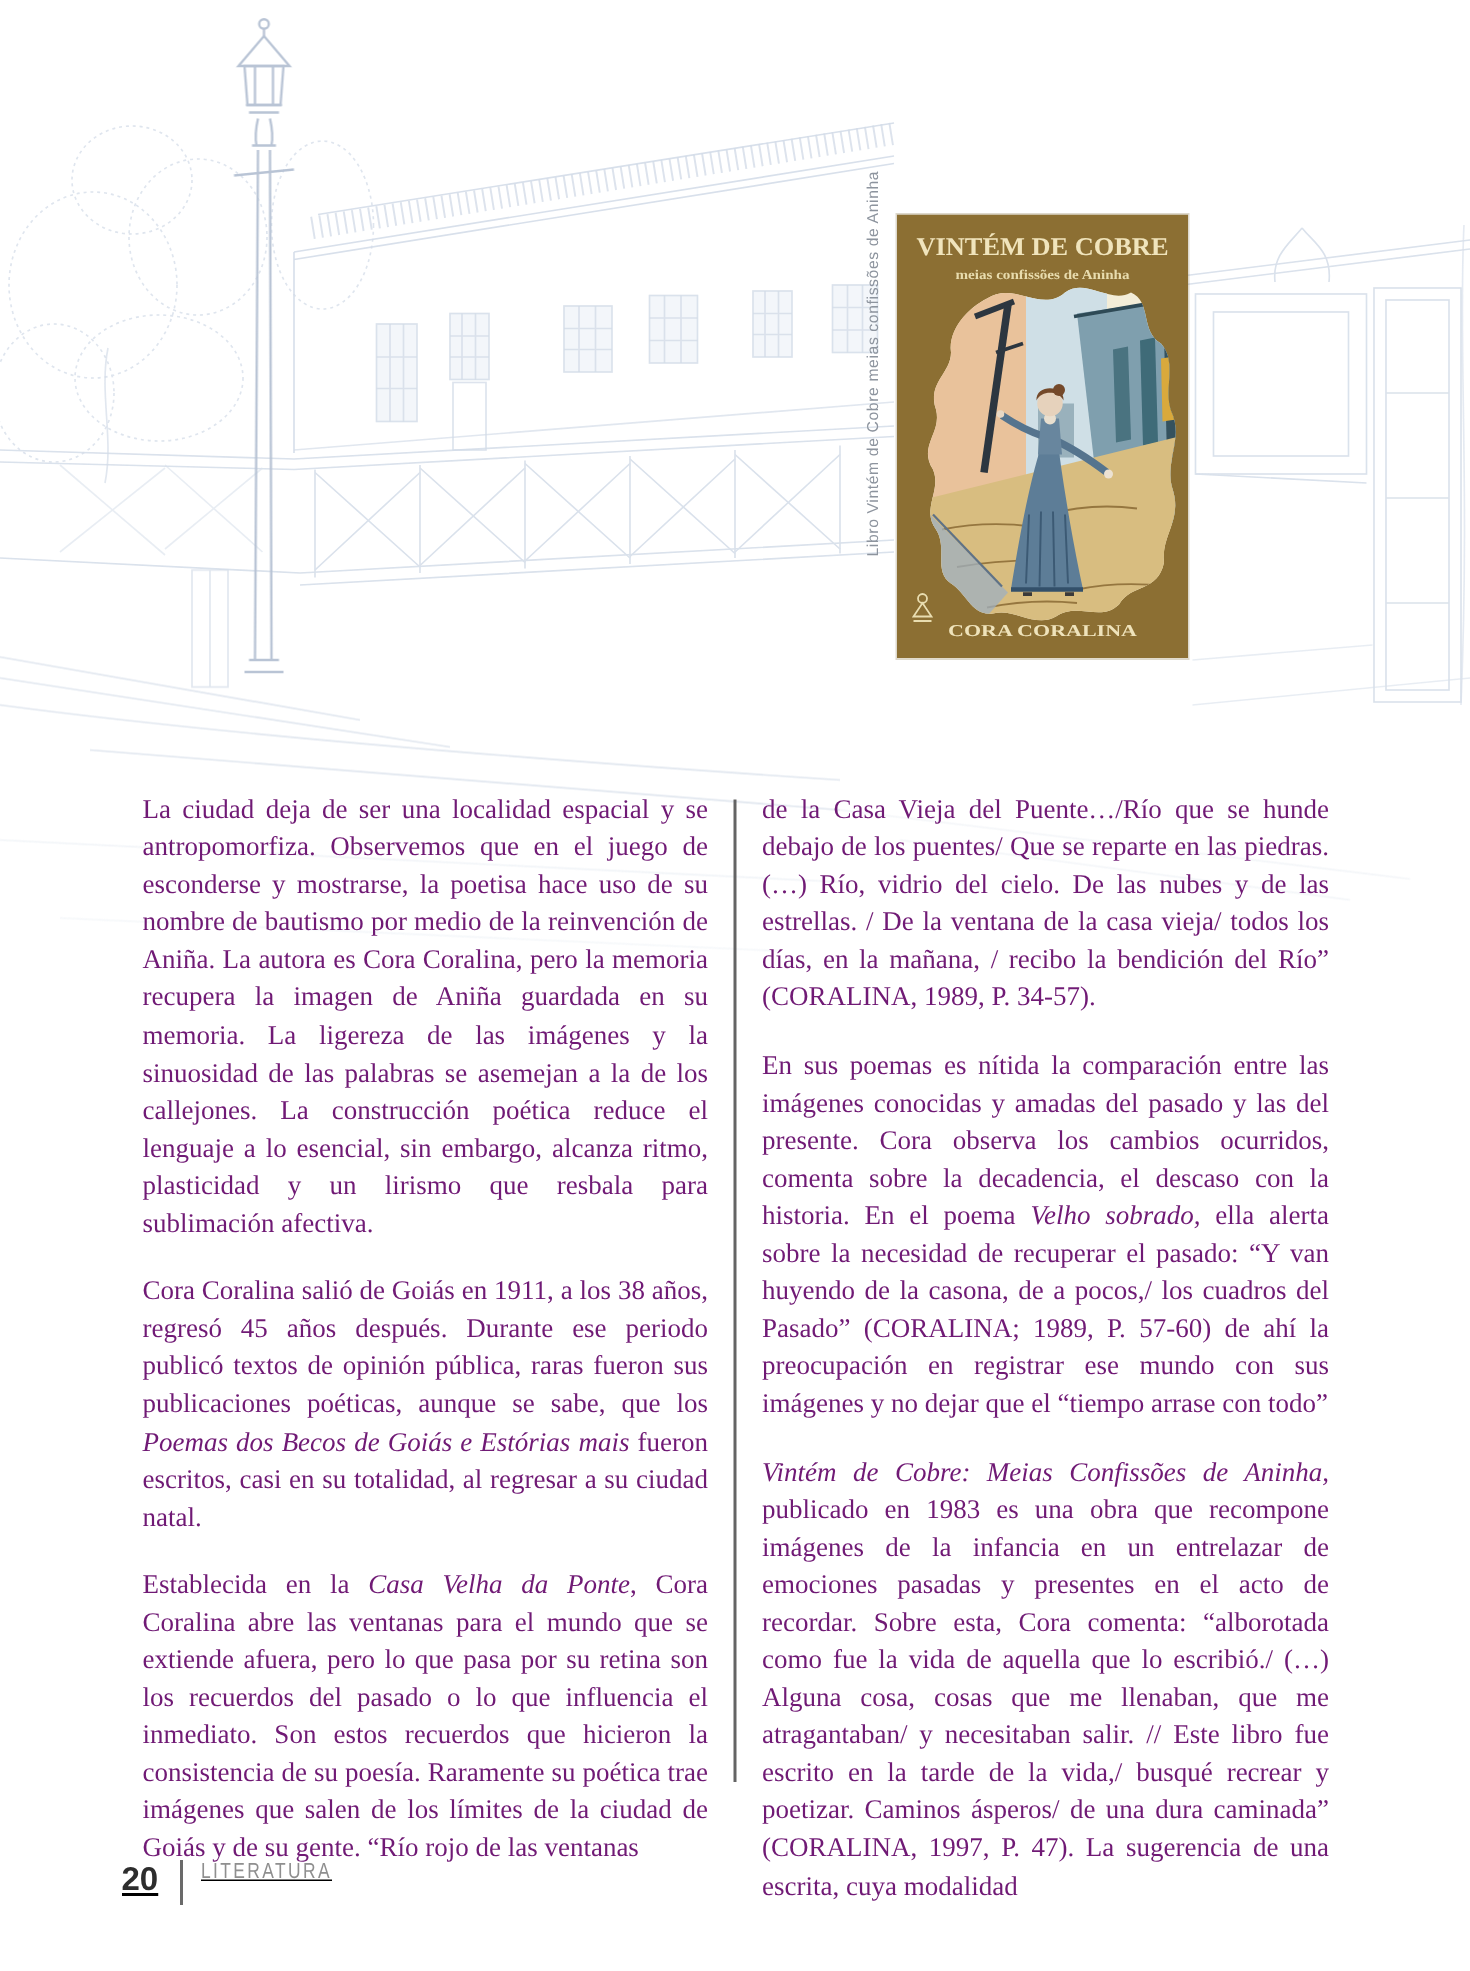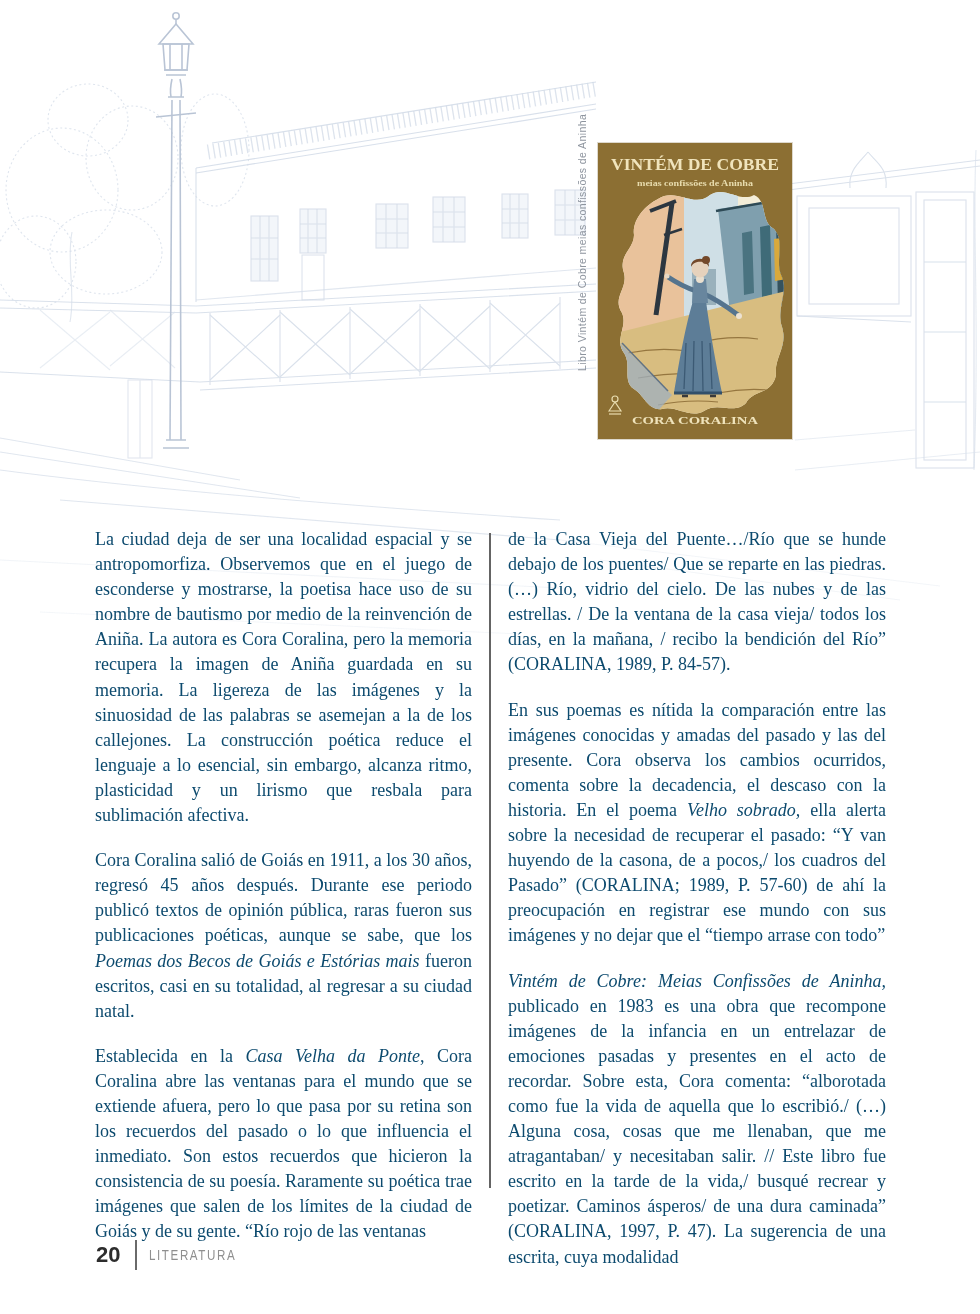--- a/index.html
+++ b/index.html
@@ -3,28 +3,28 @@
 <meta charset="utf-8">
 <style>
   html,body{margin:0;padding:0;background:#e9e9e9;}
   .page{position:relative;width:980px;height:1314px;background:#ffffff;overflow:hidden;
         font-family:"Liberation Serif",serif;}
   .watermark{position:absolute;left:0;top:0;z-index:0;}
   .cover{position:absolute;left:598px;top:143px;z-index:2;box-shadow:0 0 0 1px rgba(120,100,50,.25);}
   .caption-vert{position:absolute;left:576px;top:371px;transform:rotate(-90deg);
         transform-origin:left top;white-space:nowrap;z-index:2;
         font-family:"Liberation Sans",sans-serif;font-size:10.5px;letter-spacing:.4px;color:#8d949e;}
-  .col{position:absolute;top:527px;z-index:3;font-size:18px;line-height:25.1px;color:#0c4a6e;
+  .col{position:absolute;top:527px;z-index:3;font-size:18px;line-height:25.1px;color:#701a75;
         text-align:justify;}
   .col p{margin:0 0 20px 0;}
   .col i{}
   .col-left{left:95px;width:377px;}
   .col-right{left:508px;width:378px;}
   .col-divider{position:absolute;left:489px;top:533px;width:1.5px;height:655px;background:#646464;z-index:3;}
-  .footer{position:absolute;left:96px;top:1240px;z-index:3;display:flex;align-items:center;}
+  .footer{position:absolute;left:81px;top:1240px;z-index:3;display:flex;text-decoration:underline;}
   .page-num{font-family:"Liberation Sans",sans-serif;font-weight:bold;font-size:22px;color:#2d2d2d;}
   .footer-bar{display:inline-block;width:2px;height:30px;background:#6a6a6a;margin:0 12px 0 15px;}
   .section-label{font-family:"Liberation Sans",sans-serif;font-size:14.5px;color:#8f8f8f;
         letter-spacing:2px;transform:scaleX(.8);transform-origin:left center;display:inline-block;}
 </style>
 </head>
 <body>
 
 <div class="page">
 
@@ -168,28 +168,28 @@
     <g stroke="#e9ddb0" fill="none" stroke-width="1.2">
       <circle cx="17" cy="256" r="3"></circle>
       <path d="M11,268 L17,259 L23,268 Z"></path>
       <path d="M11,271 H23"></path>
     </g>
     <text x="97" y="281" text-anchor="middle" font-family="Liberation Serif,serif" font-weight="bold" font-size="11" fill="#efe3bb" textLength="126" lengthAdjust="spacingAndGlyphs">CORA CORALINA</text>
   </svg>
 
   <div class="col col-left">
     <p><span>La ciudad deja de ser una localidad espacial y se antropomorfiza. Observemos que en el juego de esconderse y mostrarse, la poetisa hace uso de su nombre de bautismo por medio de la reinvención de Aniña. La autora es Cora Coralina, pero la memoria recupera la imagen de Aniña guardada en su memoria. La ligereza de las imágenes y la sinuosidad de las palabras se asemejan a la de los callejones. La construcción poética reduce el lenguaje a lo esencial, sin embargo, alcanza ritmo, plasticidad y un lirismo que resbala para sublimación afectiva.</span></p>
-    <p><span>Cora Coralina salió de Goiás en 1911, a los 30 años, regresó 45 años después. Durante ese periodo publicó textos de opinión pública, raras fueron sus publicaciones poéticas, aunque se sabe, que los </span><i>Poemas dos Becos de Goiás e Estórias mais</i><span> fueron escritos, casi en su totalidad, al regresar a su ciudad natal.</span></p>
+    <p><span>Cora Coralina salió de Goiás en 1911, a los 38 años, regresó 45 años después. Durante ese periodo publicó textos de opinión pública, raras fueron sus publicaciones poéticas, aunque se sabe, que los </span><i>Poemas dos Becos de Goiás e Estórias mais</i><span> fueron escritos, casi en su totalidad, al regresar a su ciudad natal.</span></p>
     <p><span>Establecida en la </span><i>Casa Velha da Ponte</i><span>, Cora Coralina abre las ventanas para el mundo que se extiende afuera, pero lo que pasa por su retina son los recuerdos del pasado o lo que influencia el inmediato. Son estos recuerdos que hicieron la consistencia de su poesía. Raramente su poética trae imágenes que salen de los límites de la ciudad de Goiás y de su gente. “Río rojo de las ventanas</span></p>
   </div>
 
   <div class="col-divider"></div>
 
   <div class="col col-right">
-    <p><span>de la Casa Vieja del Puente…/Río que se hunde debajo de los puentes/ Que se reparte en las piedras. (…) Río, vidrio del cielo. De las nubes y de las estrellas. / De la ventana de la casa vieja/ todos los días, en la mañana, / recibo la bendición del Río” (CORALINA, 1989, P. 84-57).</span></p>
+    <p><span>de la Casa Vieja del Puente…/Río que se hunde debajo de los puentes/ Que se reparte en las piedras. (…) Río, vidrio del cielo. De las nubes y de las estrellas. / De la ventana de la casa vieja/ todos los días, en la mañana, / recibo la bendición del Río” (CORALINA, 1989, P. 34-57).</span></p>
     <p><span>En sus poemas es nítida la comparación entre las imágenes conocidas y amadas del pasado y las del presente. Cora observa los cambios ocurridos, comenta sobre la decadencia, el descaso con la historia. En el poema </span><i>Velho sobrado,</i><span> ella alerta sobre la necesidad de recuperar el pasado: “Y van huyendo de la casona, de a pocos,/ los cuadros del Pasado” (CORALINA; 1989, P. 57-60) de ahí la preocupación en registrar ese mundo con sus imágenes y no dejar que el “tiempo arrase con todo”</span></p>
     <p><i>Vintém de Cobre: Meias Confissões de Aninha,</i><span> publicado en 1983 es una obra que recompone imágenes de la infancia en un entrelazar de emociones pasadas y presentes en el acto de recordar. Sobre esta, Cora comenta: “alborotada como fue la vida de aquella que lo escribió./ (…) Alguna cosa, cosas que me llenaban, que me atragantaban/ y necesitaban salir. // Este libro fue escrito en la tarde de la vida,/ busqué recrear y poetizar. Caminos ásperos/ de una dura caminada” (CORALINA, 1997, P. 47). La sugerencia de una escrita, cuya modalidad</span></p>
   </div>
 
   <div class="footer">
     <span class="page-num">20</span>
     <span class="footer-bar"></span>
     <span class="section-label">LITERATURA</span>
   </div>
 

